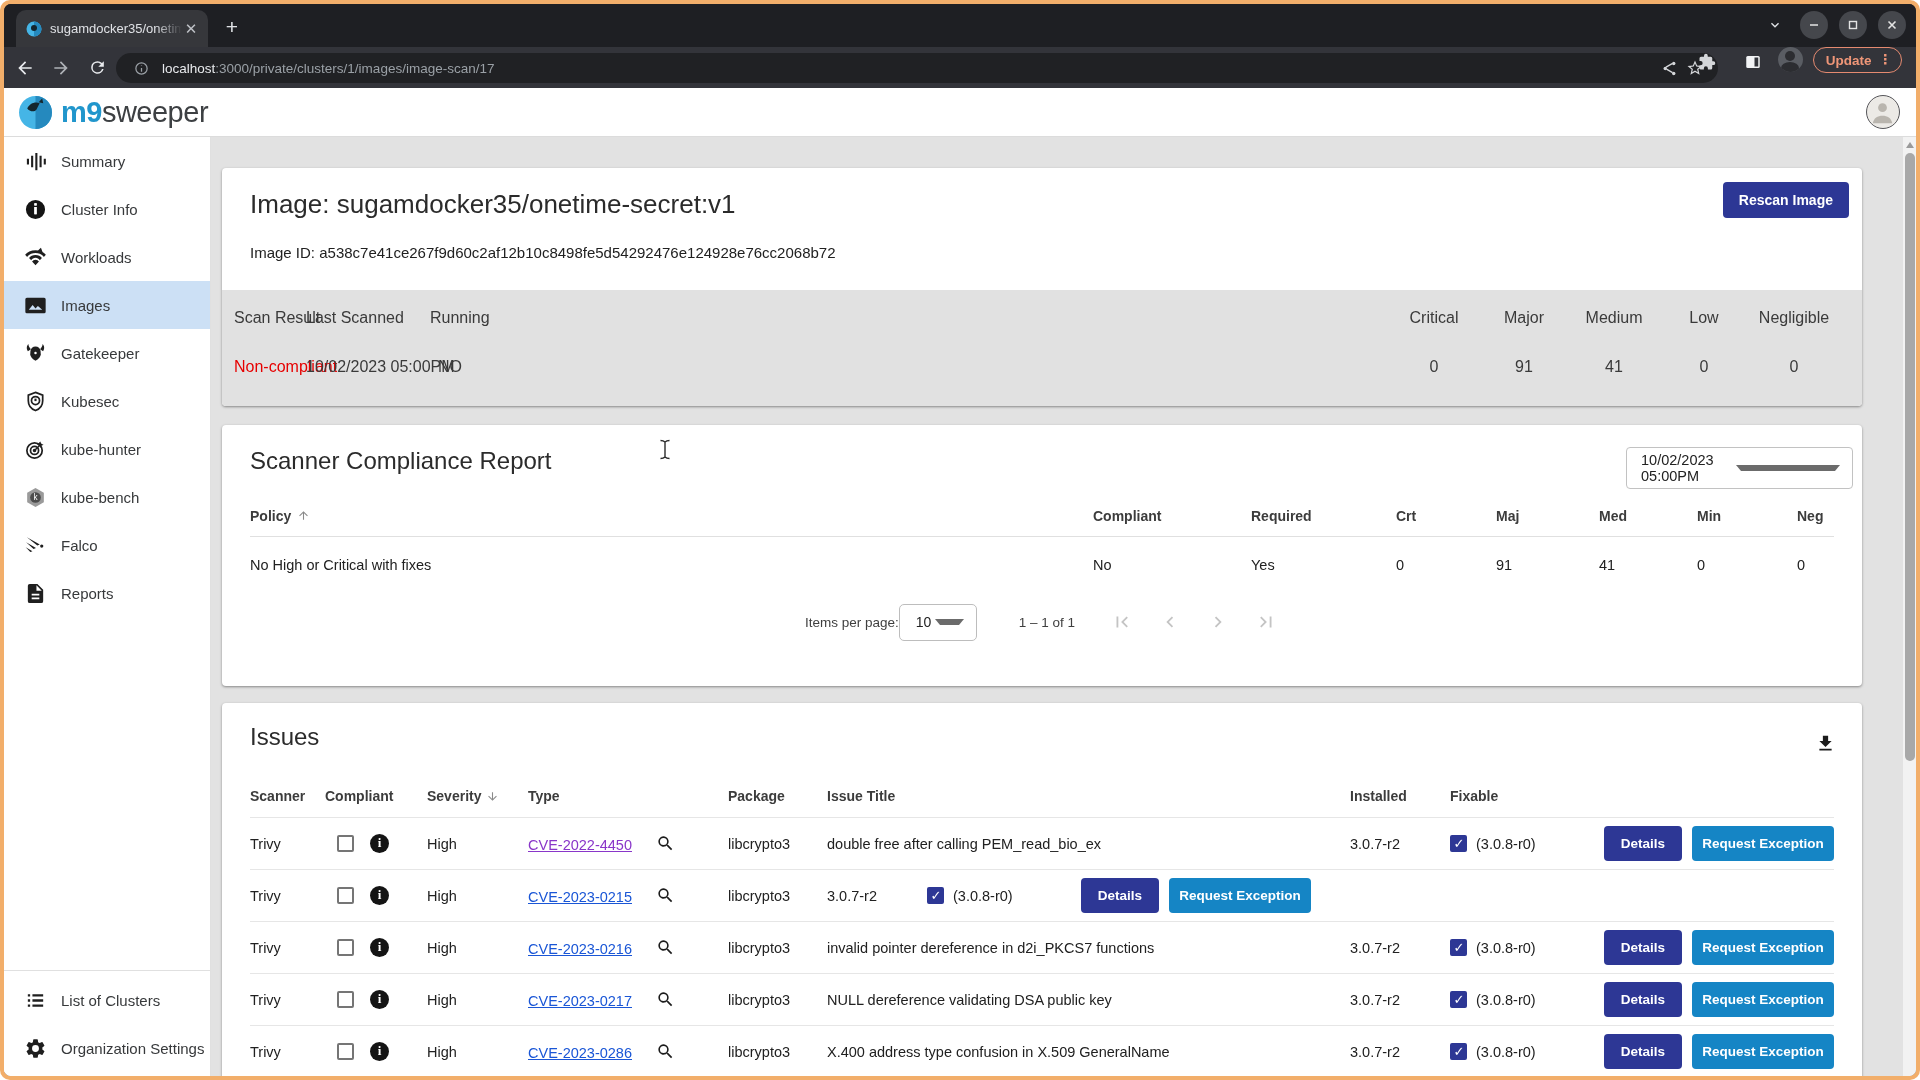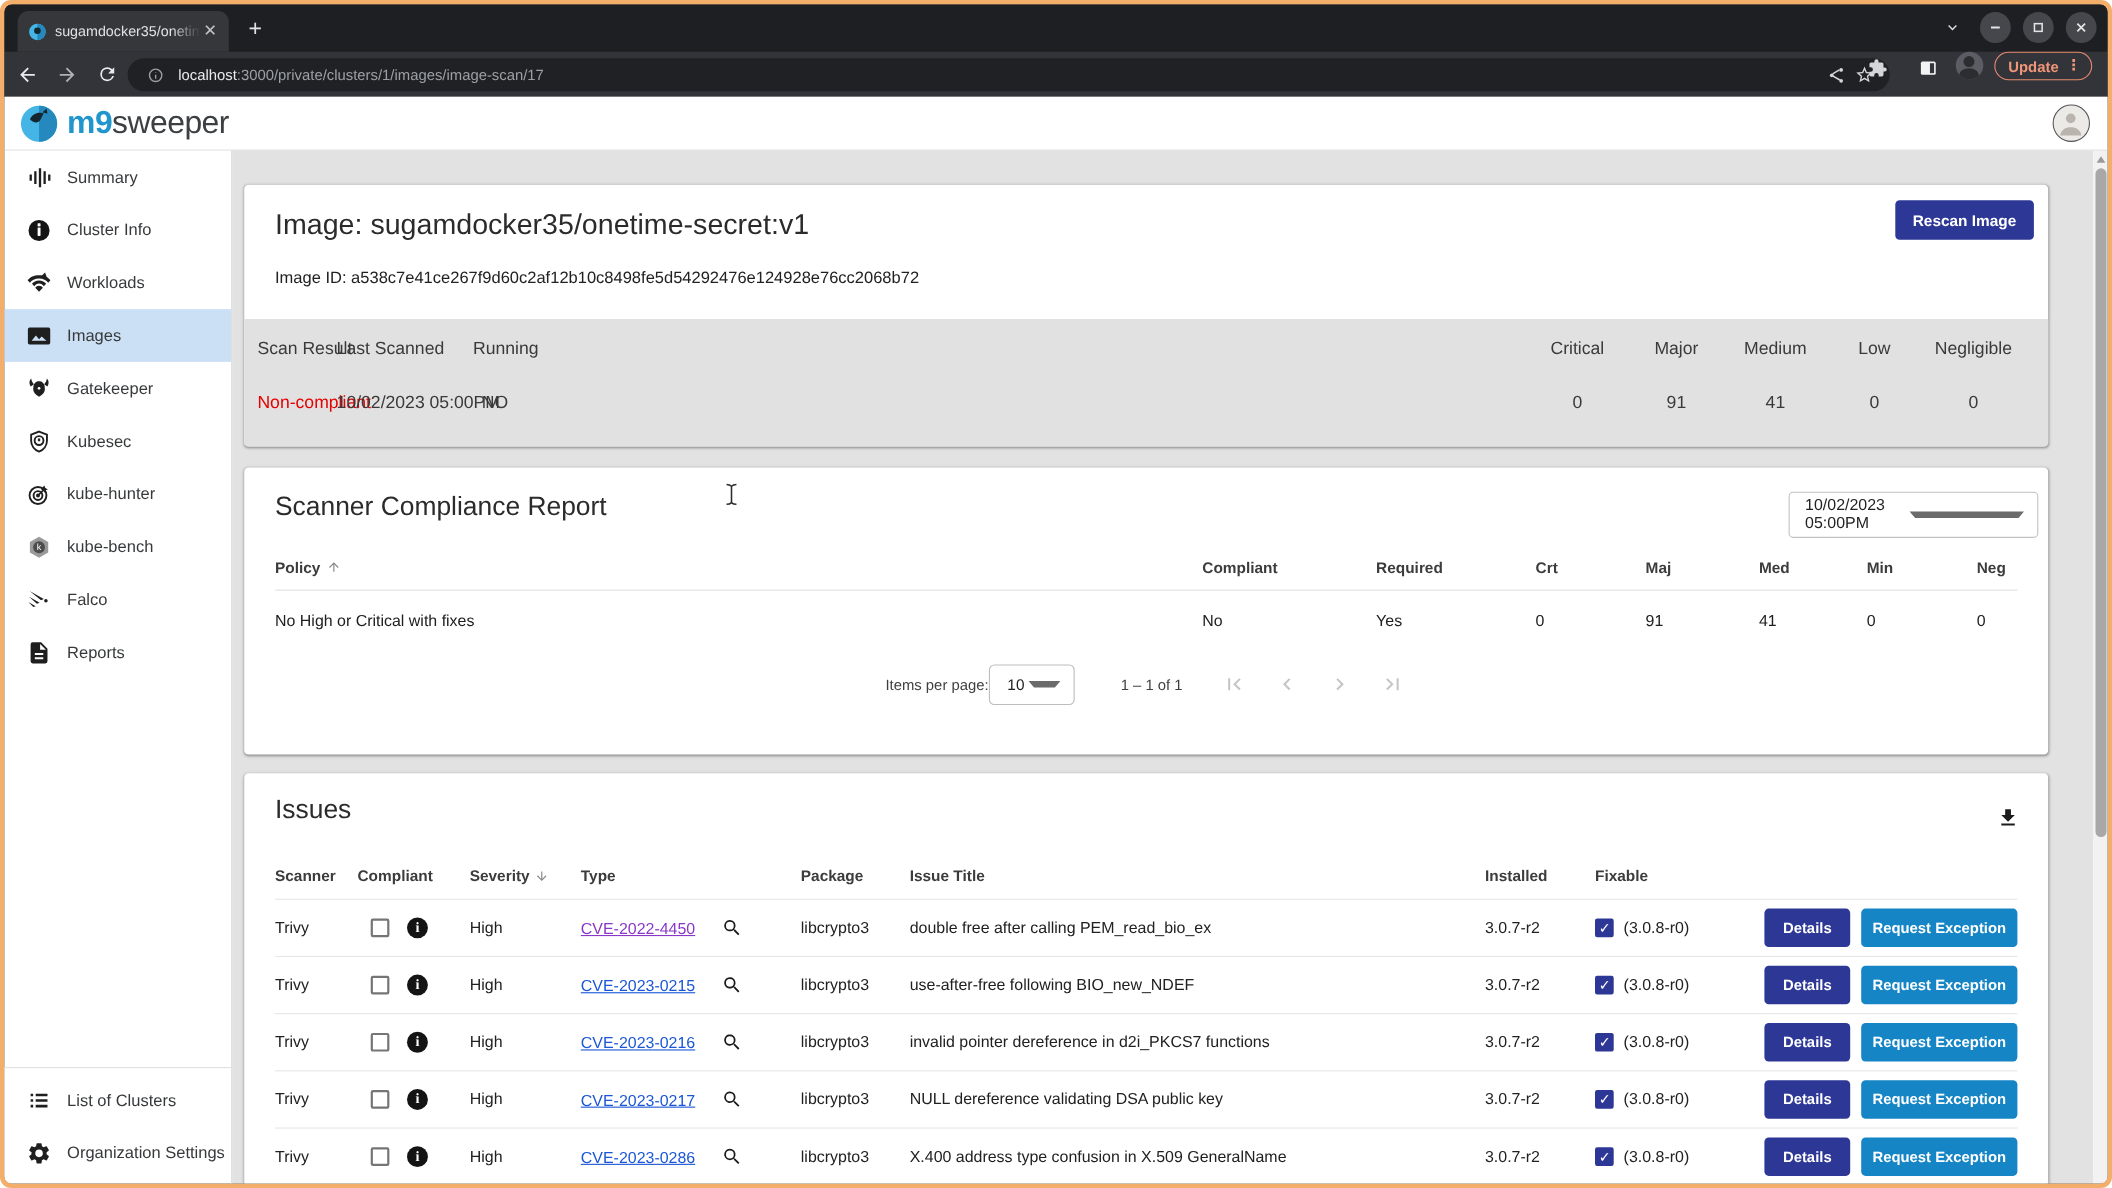--- a/index.html
+++ b/index.html
@@ -543,21 +543,20 @@
                 <span class="icell i-severity">High</span>
                 <span class="i-type">
                   <a class="cve-link" href="#">CVE-2023-0215</a>
                   <span class="search-btn">
                       <svg width="19" height="19" viewBox="0 0 24 24" fill="currentColor">
                         <path d="M15.5 14h-.79l-.28-.27a6.5 6.5 0 1 0-.7.7l.27.28v.79l5 4.99L20.49 19l-4.99-5zm-6 0A4.5 4.5 0 1 1 14 9.5 4.5 4.5 0 0 1 9.5 14z"></path>
                       </svg>
                     </span>
                 </span>
                 <span class="icell i-package">libcrypto3</span>
-                <span class="icell i-title">use-after-free following BIO_new_NDEF</span>
                 <span class="icell i-installed">3.0.7-r2</span>
                 <span class="i-fixable">
                   <span class="checkbox checked"></span>
                   <span class="icell">(3.0.8-r0)</span>
                 </span>
                 <span class="i-actions">
                   <button class="btn btn-details">Details</button>
                   <button class="btn btn-re">Request Exception</button>
                 </span>
               </div>

